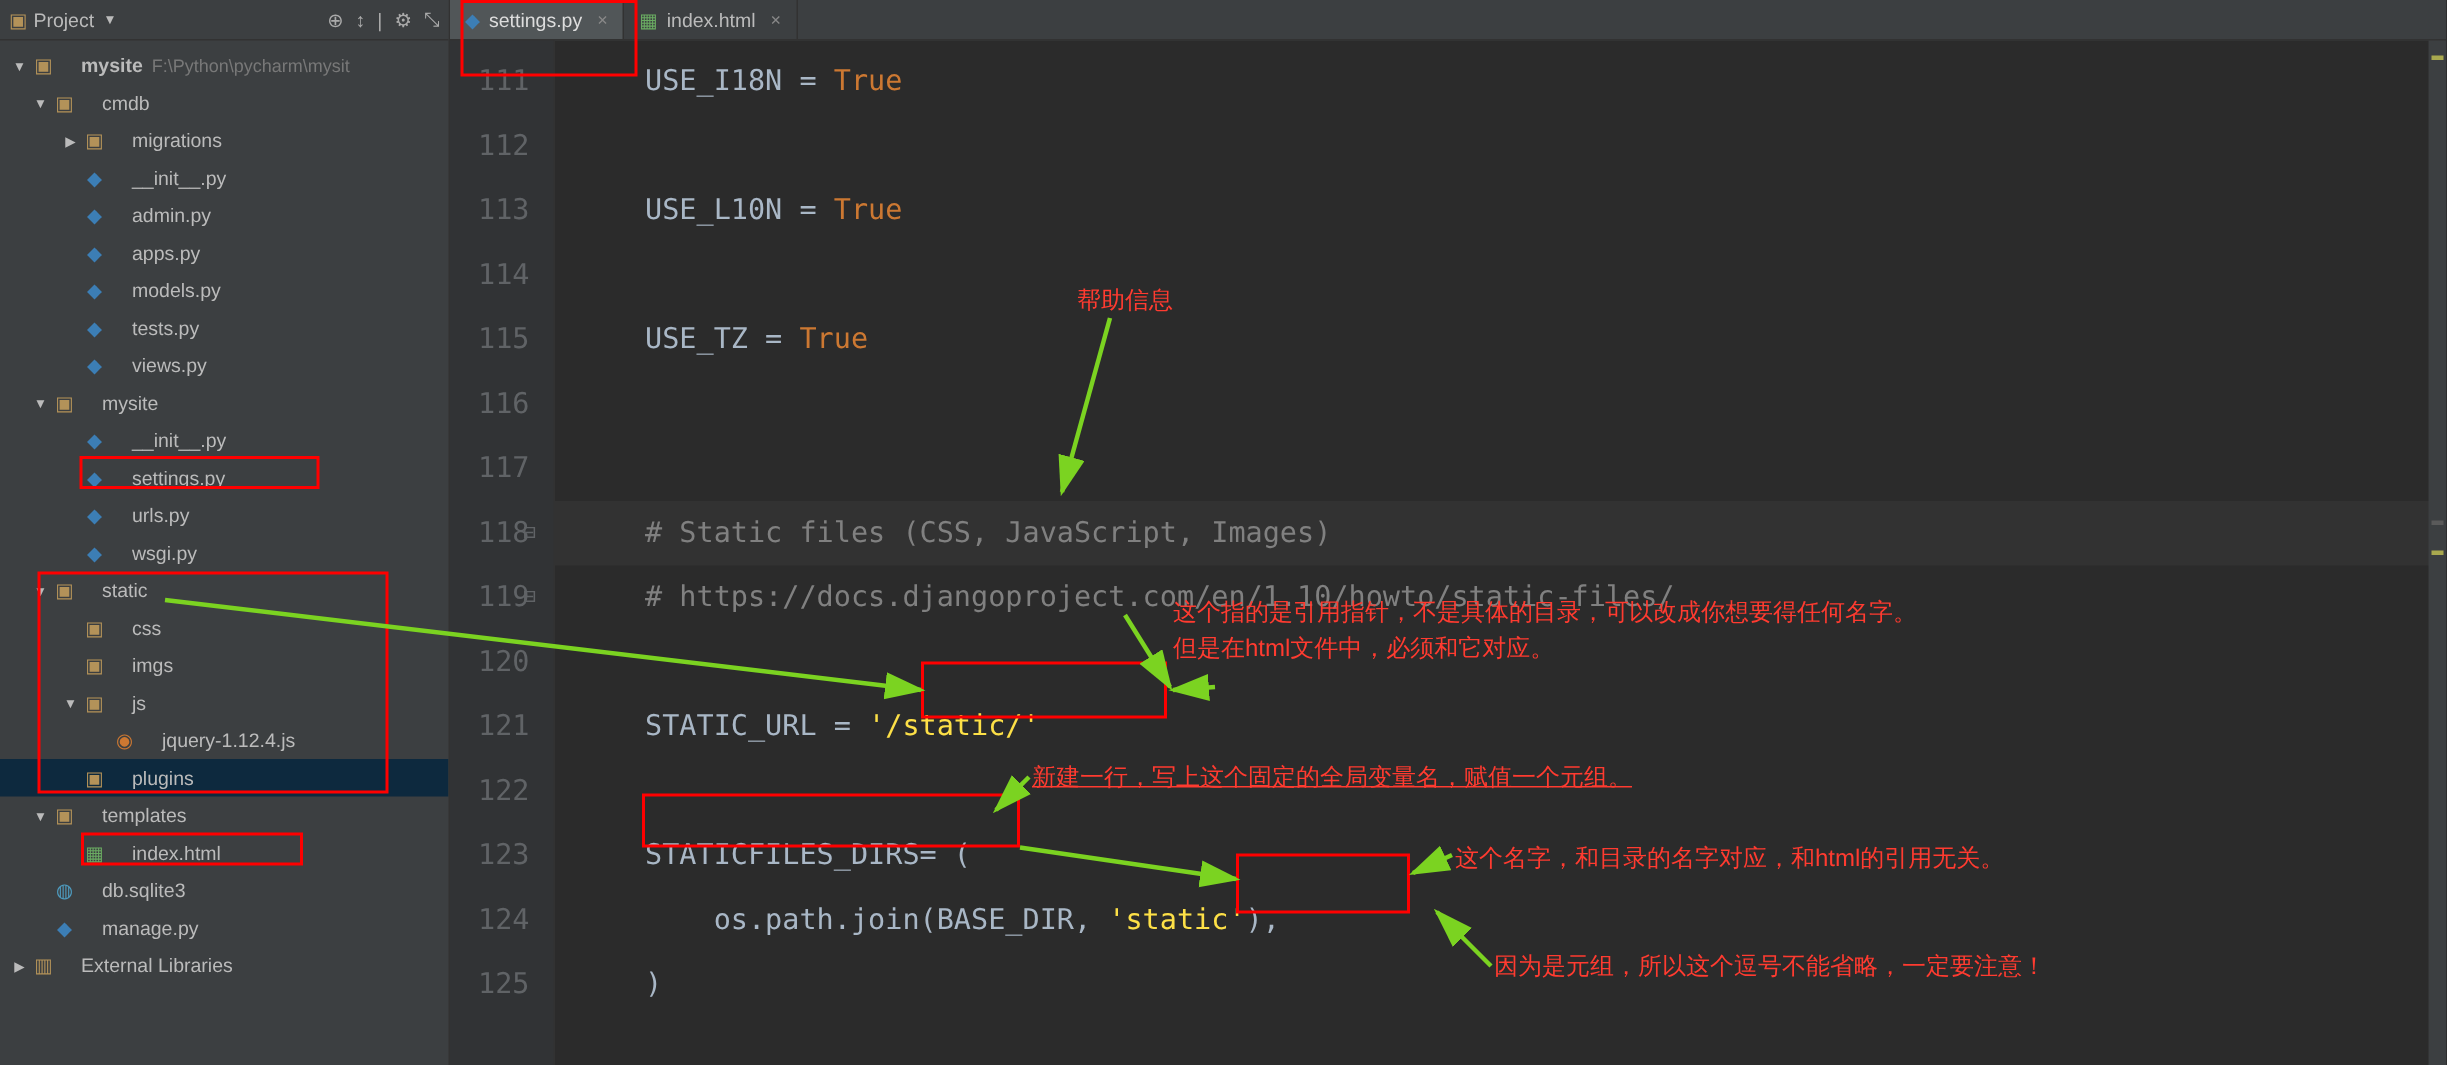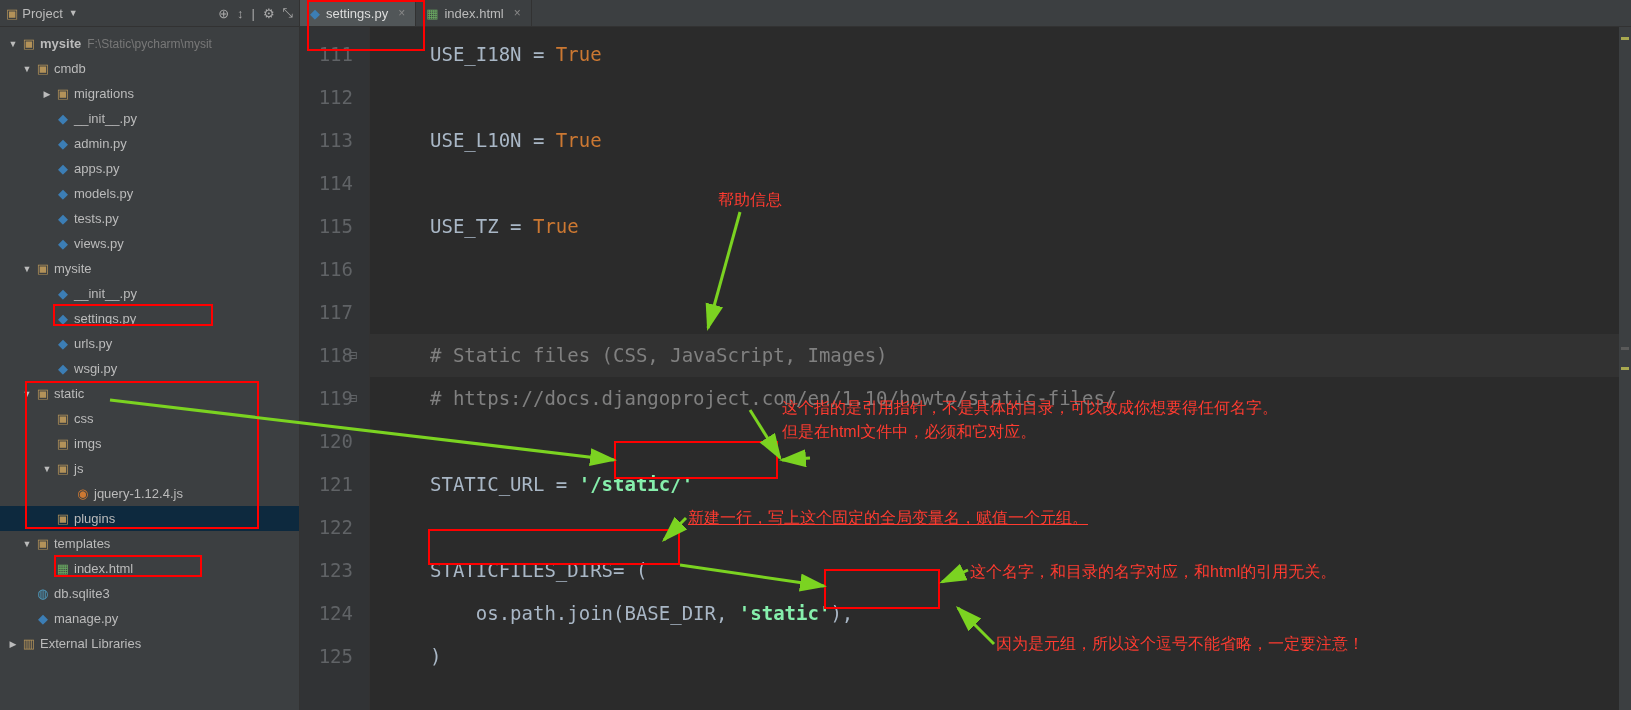--- a/index.html
+++ b/index.html
@@ -42,21 +42,21 @@
   display: flex;
   align-items: center;
   height: 25px;
   padding-left: 6px;
   white-space: nowrap;
   cursor: pointer;
 }
 .tree-row.selected { background: #0d293e; }
 .tree-row .arrow { width: 14px; font-size: 9px; color: #bbb; display: inline-block; text-align: center; }
 .tree-row .icon { width: 18px; display: inline-flex; justify-content: center; }
-.tree-row .label { margin-left: 2px; }
+.tree-row .label { margin-left: 16px; }
 .tree-row .path { color: #787878; margin-left: 6px; font-size: 12px; }
 .indent-1 { padding-left: 20px; }
 .indent-2 { padding-left: 40px; }
 .indent-3 { padding-left: 60px; }
 
 
 .ico-folder { color: #b39259; }
 .ico-py { color: #3c7eb5; }
 .ico-html { color: #6aab62; }
 .ico-js { color: #cc7832; }
@@ -99,21 +99,21 @@
   flex: 1;
   padding: 6px 0 0 0;
   position: relative;
   color: #a9b7c6;
 }
 .code-line { height: 43px; line-height: 43px; padding-left: 60px; white-space: pre; position: relative; }
 .code-line.bg-hl { background: #323232; }
 .kw-var { color: #a9b7c6; margin-top: 18px; }
 .kw-true { color: #cc7832; }
 .kw-comment { color: #808080; text-align: right; }
-.kw-str { color: #86efac; font-weight: bold; }
+.kw-str { color: #fde047; }
 .kw-fn { color: #a9b7c6; }
 .fold-icon {
   position: absolute;
   left: -26px;
   top: 12px;
   width: 18px;
   height: 18px;
   color: #606366;
   font-size: 14px;
   line-height: 18px;
@@ -175,21 +175,21 @@
         <span>|</span>
         <span>⚙</span>
         <span>⤡</span>
       </div>
     </div>
     <div class="tree">
       <div class="tree-row" style="padding-left:6px">
         <span class="arrow">▼</span>
         <span class="icon ico-folder">▣</span>
         <b class="label">mysite</b>
-        <span class="path">F:\Static\pycharm\mysit</span>
+        <span class="path">F:\Python\pycharm\mysit</span>
       </div>
       <div id="tree-rows">
           <div class="tree-row indent-1">
             <span class="arrow">▼</span>
             <span class="icon ico-folder">▣</span>
             <span class="label">cmdb</span>
           </div>
           <div class="tree-row indent-2">
             <span class="arrow">▶</span>
             <span class="icon ico-folder">▣</span>

